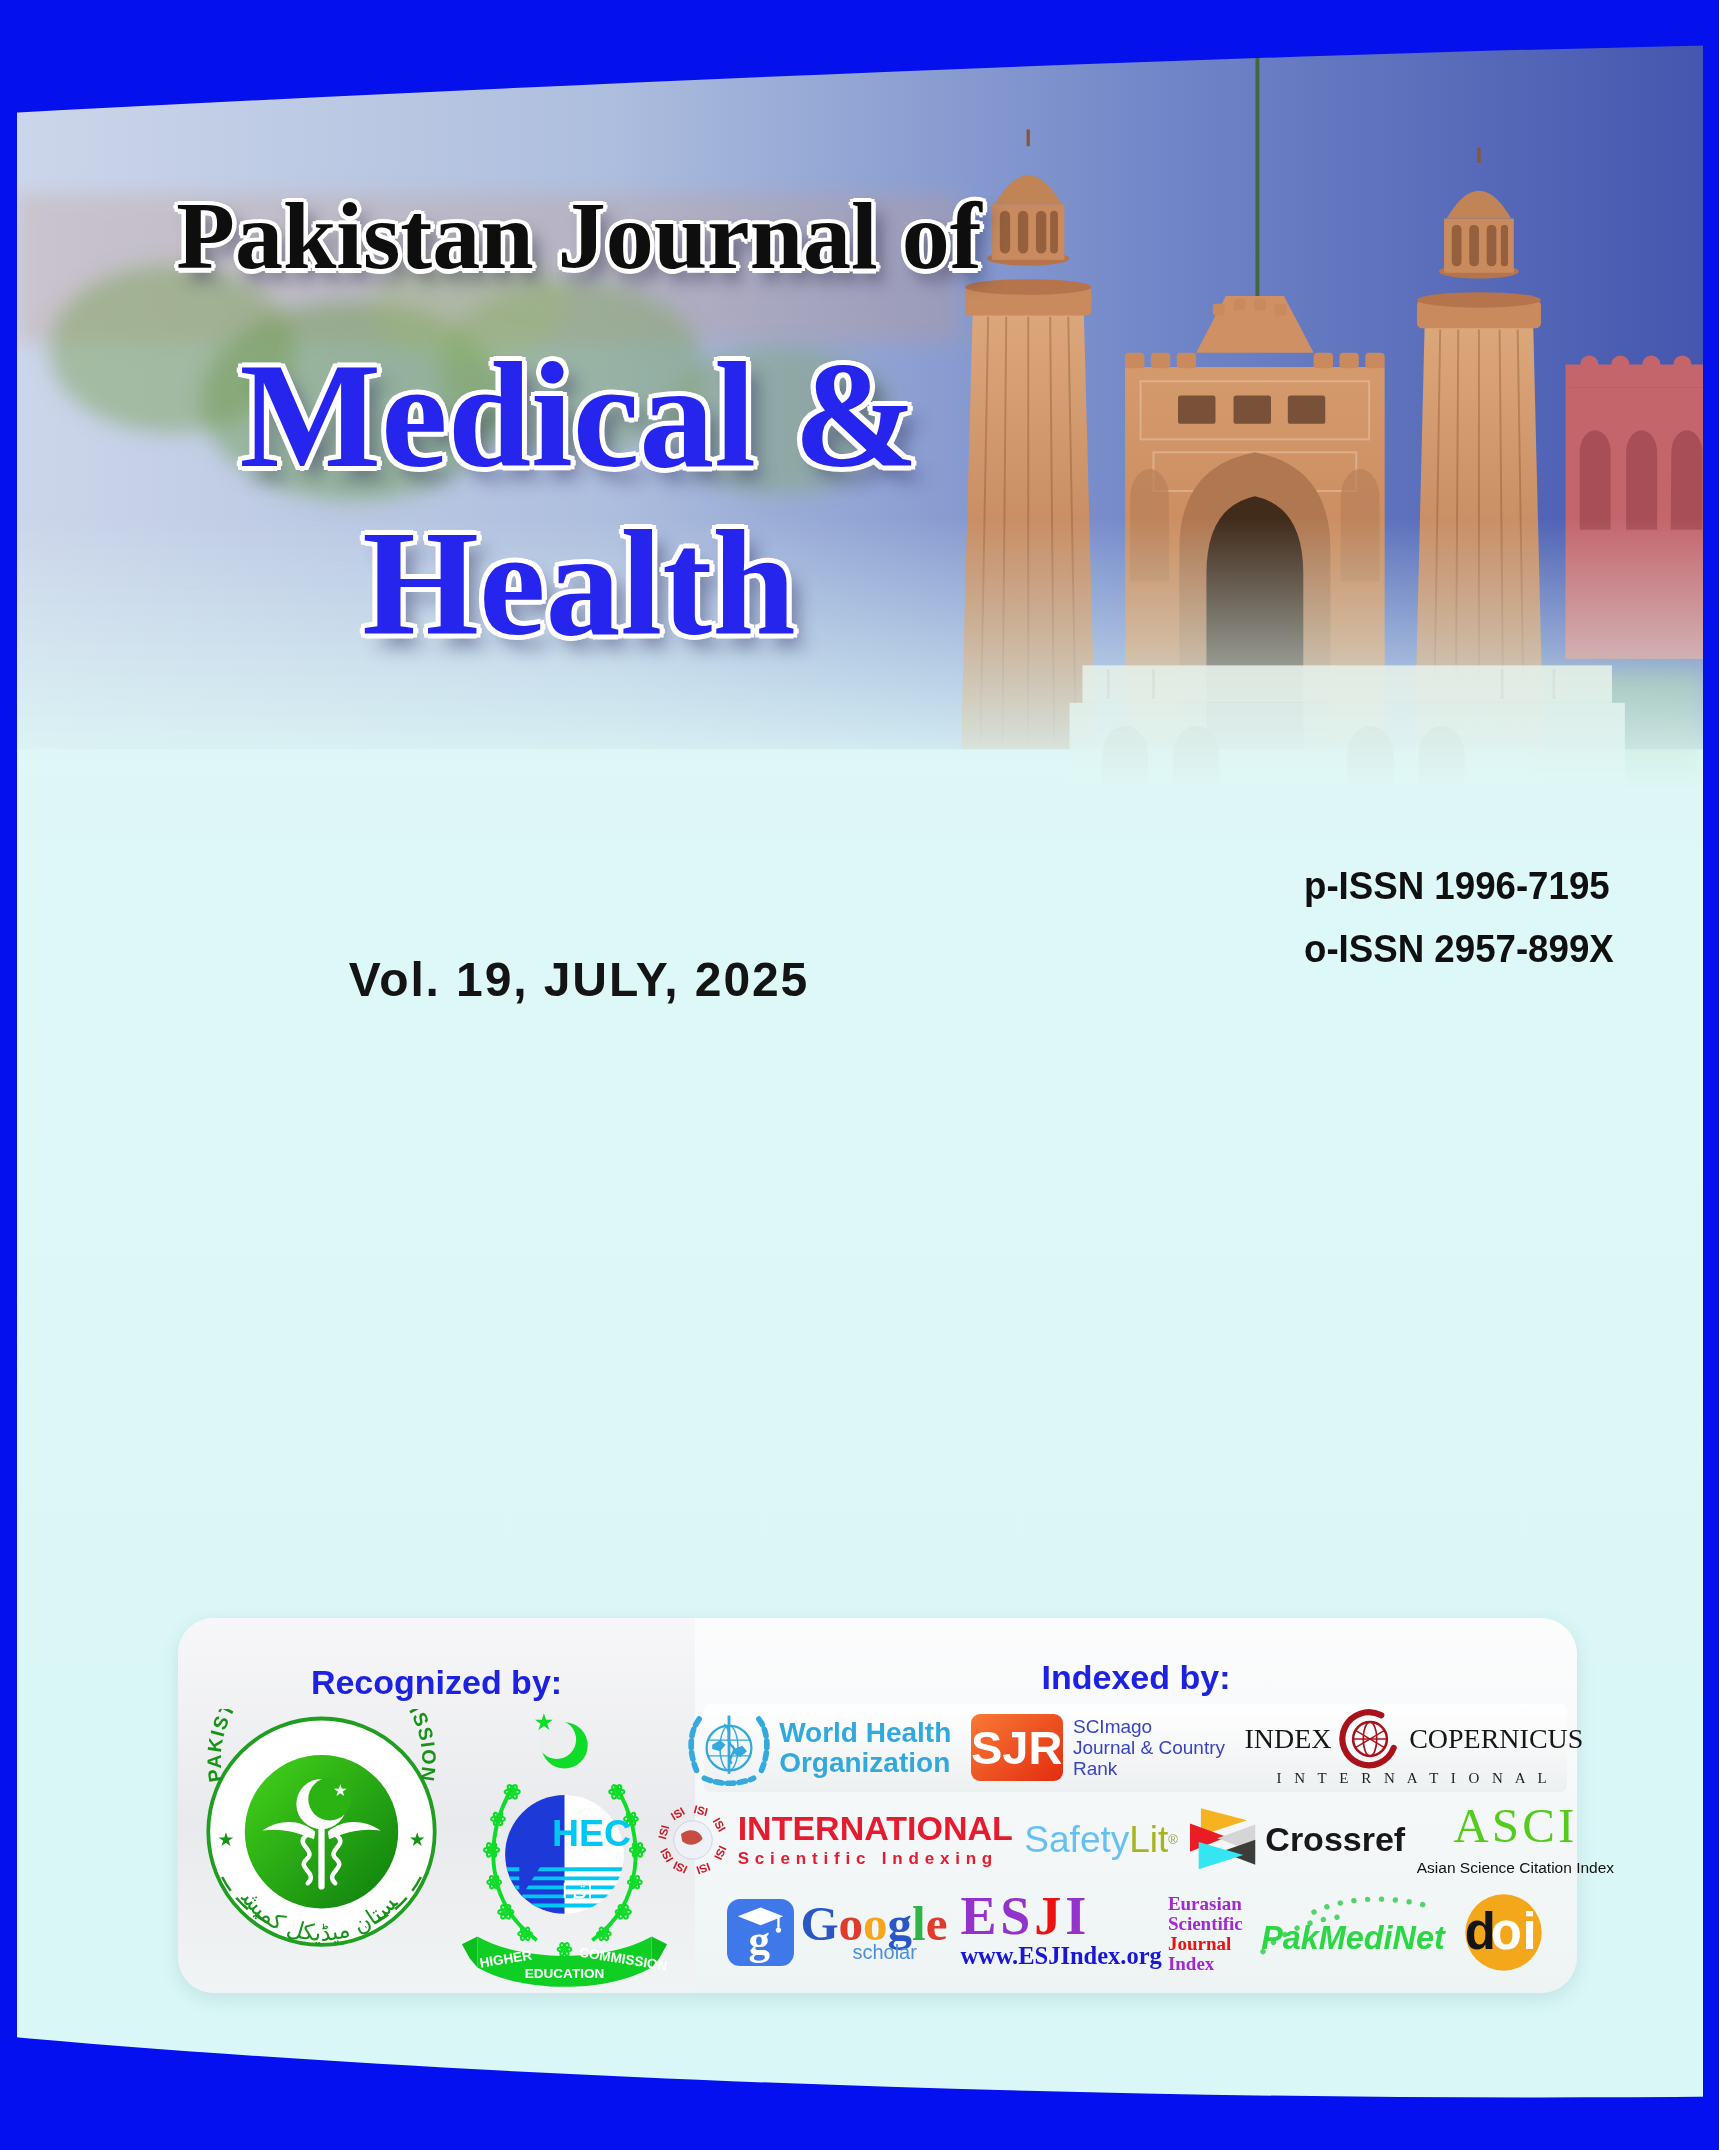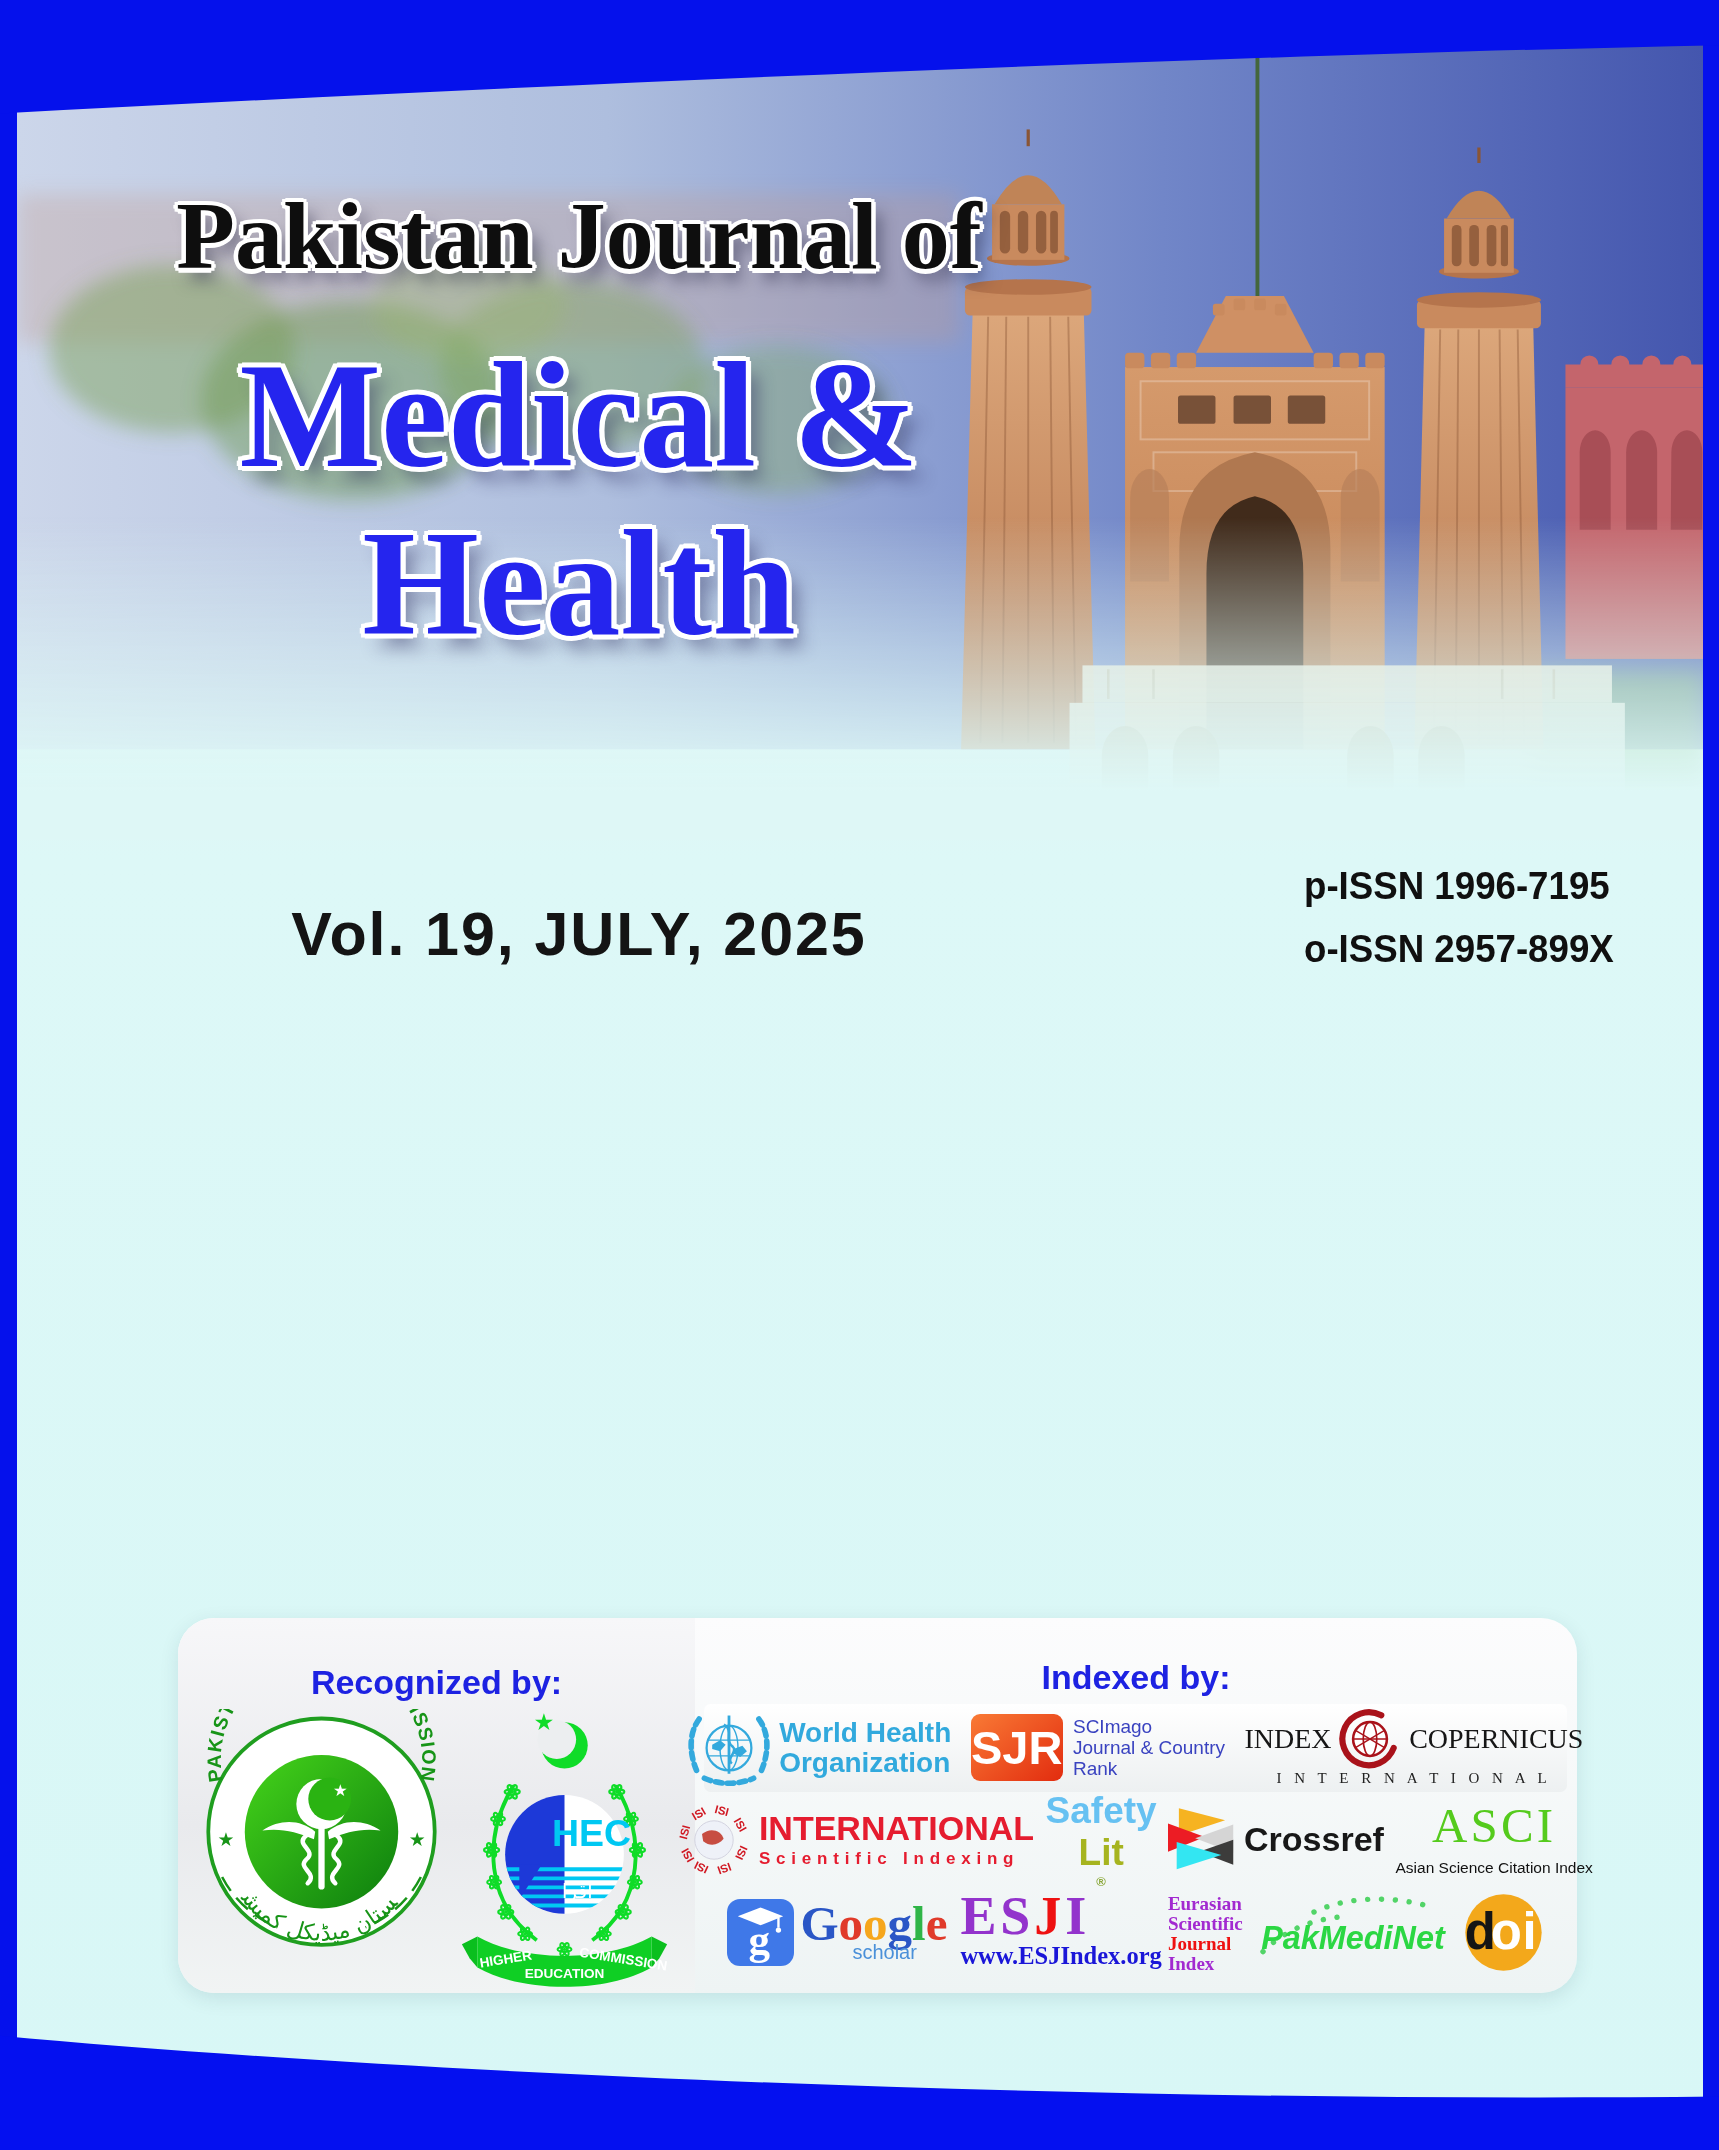--- a/index.html
+++ b/index.html
@@ -20,21 +20,21 @@
   .title-col{position:absolute;left:110px;width:904px;text-align:center;z-index:3;}
   .pretitle{
     top:180px;font-family:"Liberation Serif",serif;font-weight:bold;font-size:96px;color:#0e0e0e;
     text-shadow:-4.5px 0 0 #fff,4.5px 0 0 #fff,0 -4.5px 0 #fff,0 4.5px 0 #fff,-3.2px -3.2px 0 #fff,3.2px -3.2px 0 #fff,-3.2px 3.2px 0 #fff,3.2px 3.2px 0 #fff,9px 11.6px 15.5px rgba(30,30,60,.5);
     white-space:nowrap;
   }
   .main-title{
     top:331px;font-family:"Liberation Serif",serif;font-weight:bold;font-size:150px;line-height:168px;color:#2525ee;
     text-shadow:-5.2px 0 0 #fff,5.2px 0 0 #fff,0 -5.2px 0 #fff,0 5.2px 0 #fff,-3.9px -3.9px 0 #fff,3.9px -3.9px 0 #fff,-3.9px 3.9px 0 #fff,3.9px 3.9px 0 #fff,11.6px 14px 17px rgba(40,40,90,.45);
   }
-  .vol-line{top:899px;font-weight:bold;font-size:61px;letter-spacing:1.9px;color:#141414;}
+  .vol-line{top:952px;font-weight:bold;font-size:48px;letter-spacing:1.9px;color:#141414;}
   .issn{position:absolute;left:1287px;top:854px;z-index:3;font-weight:bold;font-size:39px;line-height:63px;color:#101010;transform:scaleX(.94);transform-origin:left top;white-space:nowrap;}
   .panel{
     position:absolute;left:161px;top:1618px;width:1399px;height:375px;z-index:3;
     border-radius:36px;background:linear-gradient(180deg,#fcfcfd,#eef4f4);
     box-shadow:0 5.2px 19.4px rgba(0,50,70,.10);
   }
   .rec{position:absolute;left:0;top:0;width:517px;height:100%;border-radius:36px 0 0 36px;
     background:linear-gradient(180deg,#f7f7f9 0%,#e9eaed 55%,#f1f4f4 100%);}
   .sec-heading{font-weight:bold;font-size:34px;color:#1d22e2;text-align:center;white-space:nowrap;}
   .rec .sec-heading{margin-top:45px;}
@@ -53,21 +53,21 @@
   .sjr-badge{width:92px;height:67px;border-radius:9px;background:linear-gradient(140deg,#f97a35,#e22c0f);
     color:#fff;font-weight:bold;font-size:47px;display:flex;align-items:center;justify-content:center;}
   .sjr-text{font-size:19px;line-height:21px;color:#3a43c0;text-align:left;}
   .ic{flex-direction:column;}
   .ic-top{display:flex;align-items:center;gap:7.8px;font-family:"Liberation Serif",serif;font-size:28px;color:#161616;}
   .ic-sub{font-family:"Liberation Serif",serif;font-size:15px;letter-spacing:4.5px;color:#222;margin-top:0px;}
   .isi{gap:9px;}
   .isi-text{text-align:left;}
   .isi-title{font-weight:bold;font-size:34px;color:#e51c2f;line-height:34px;}
   .isi-sub{font-weight:bold;font-size:17px;letter-spacing:5.8px;color:#e51c2f;margin-top:3.9px;}
-  .safetylit{font-weight:bold;font-size:37px;flex-direction:column;}
+  .safetylit{font-weight:normal;font-size:37px;}
   .sl-1{color:#66c1f2;}
   .sl-2{color:#a6b41f;}
   .sl-reg{font-size:13px;color:#8aa83a;vertical-align:super;}
   .crossref{gap:7.8px;}
   .crossref-label{font-weight:bold;font-size:34px;color:#181818;}
   .asci{flex-direction:column;}
   .asci-acronym{font-family:"Liberation Serif",serif;font-size:49px;line-height:45px;color:#55cb1d;letter-spacing:3.2px;}
   .asci-sub{font-size:15.5px;color:#111;margin-top:11px;}
   .gs{gap:6.5px;}
   .gs-word{font-family:"Liberation Serif",serif;font-weight:bold;font-size:49px;line-height:45px;}

